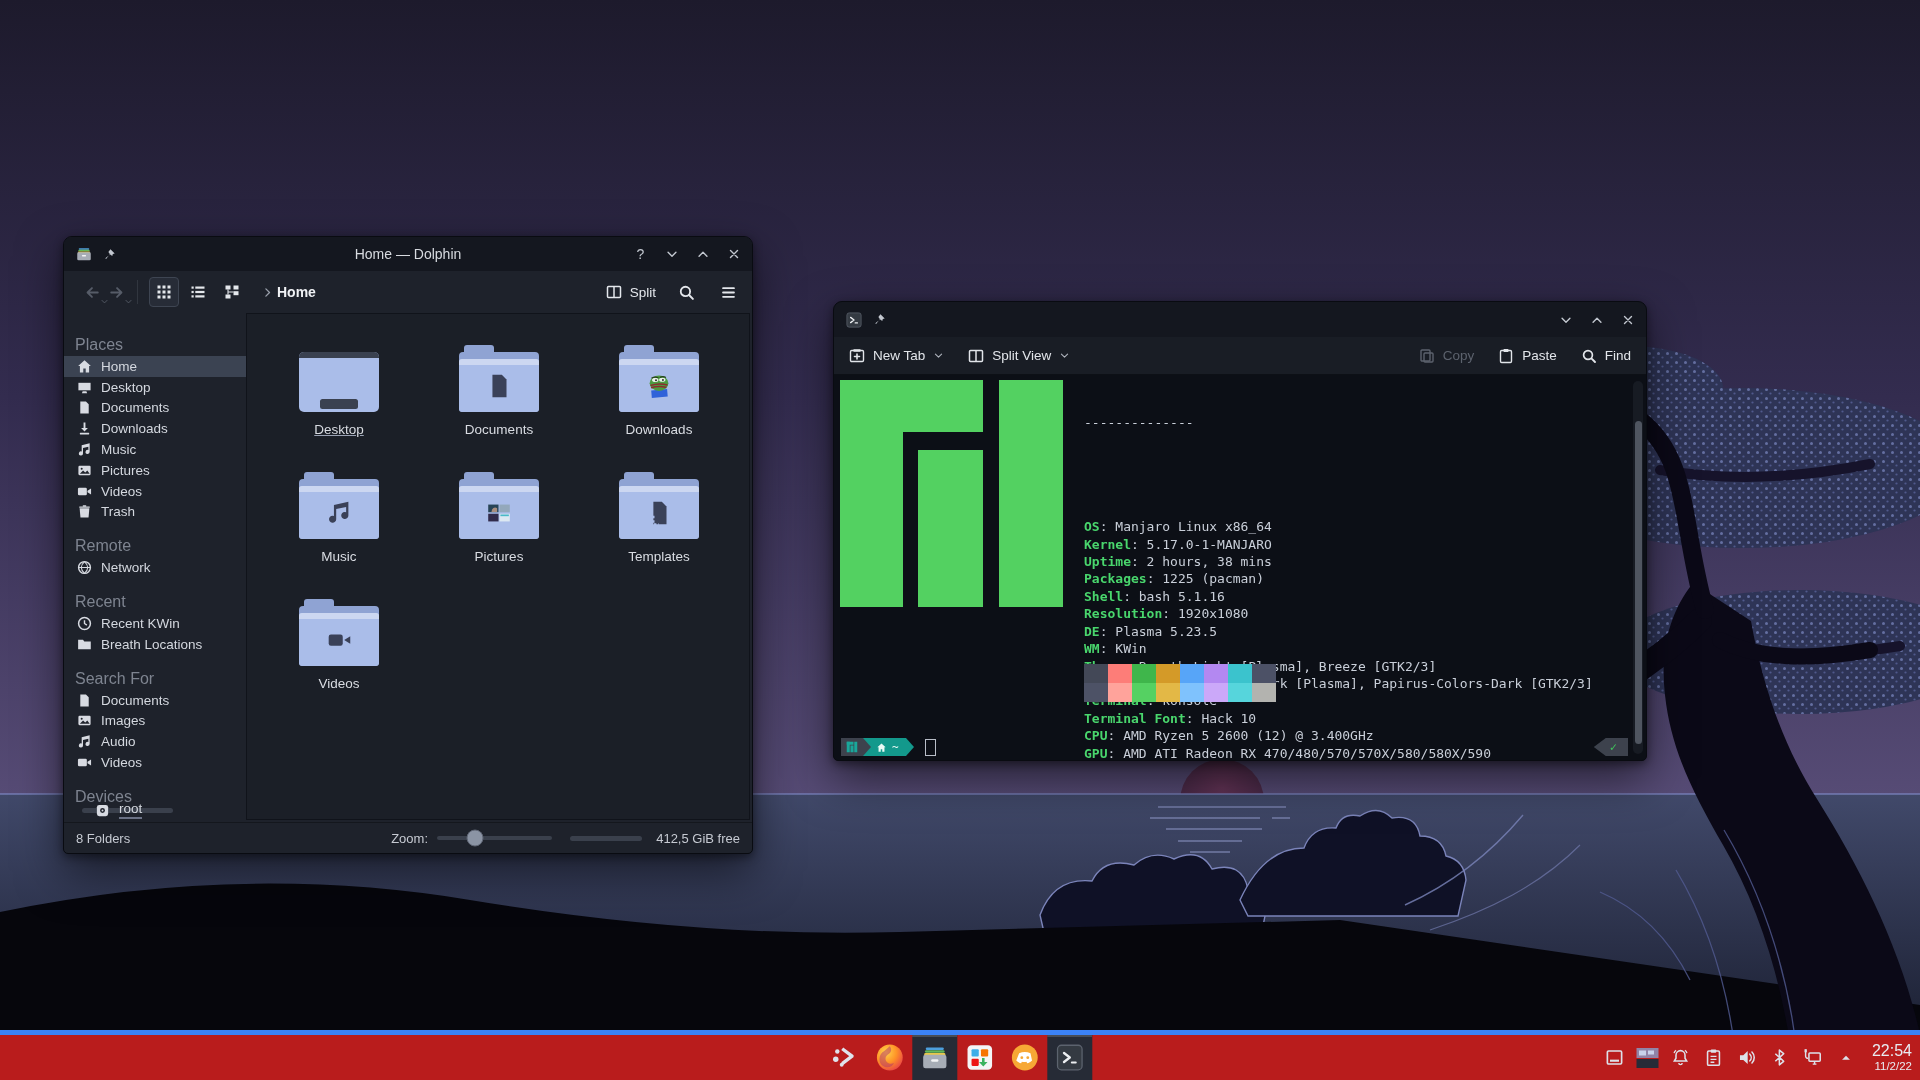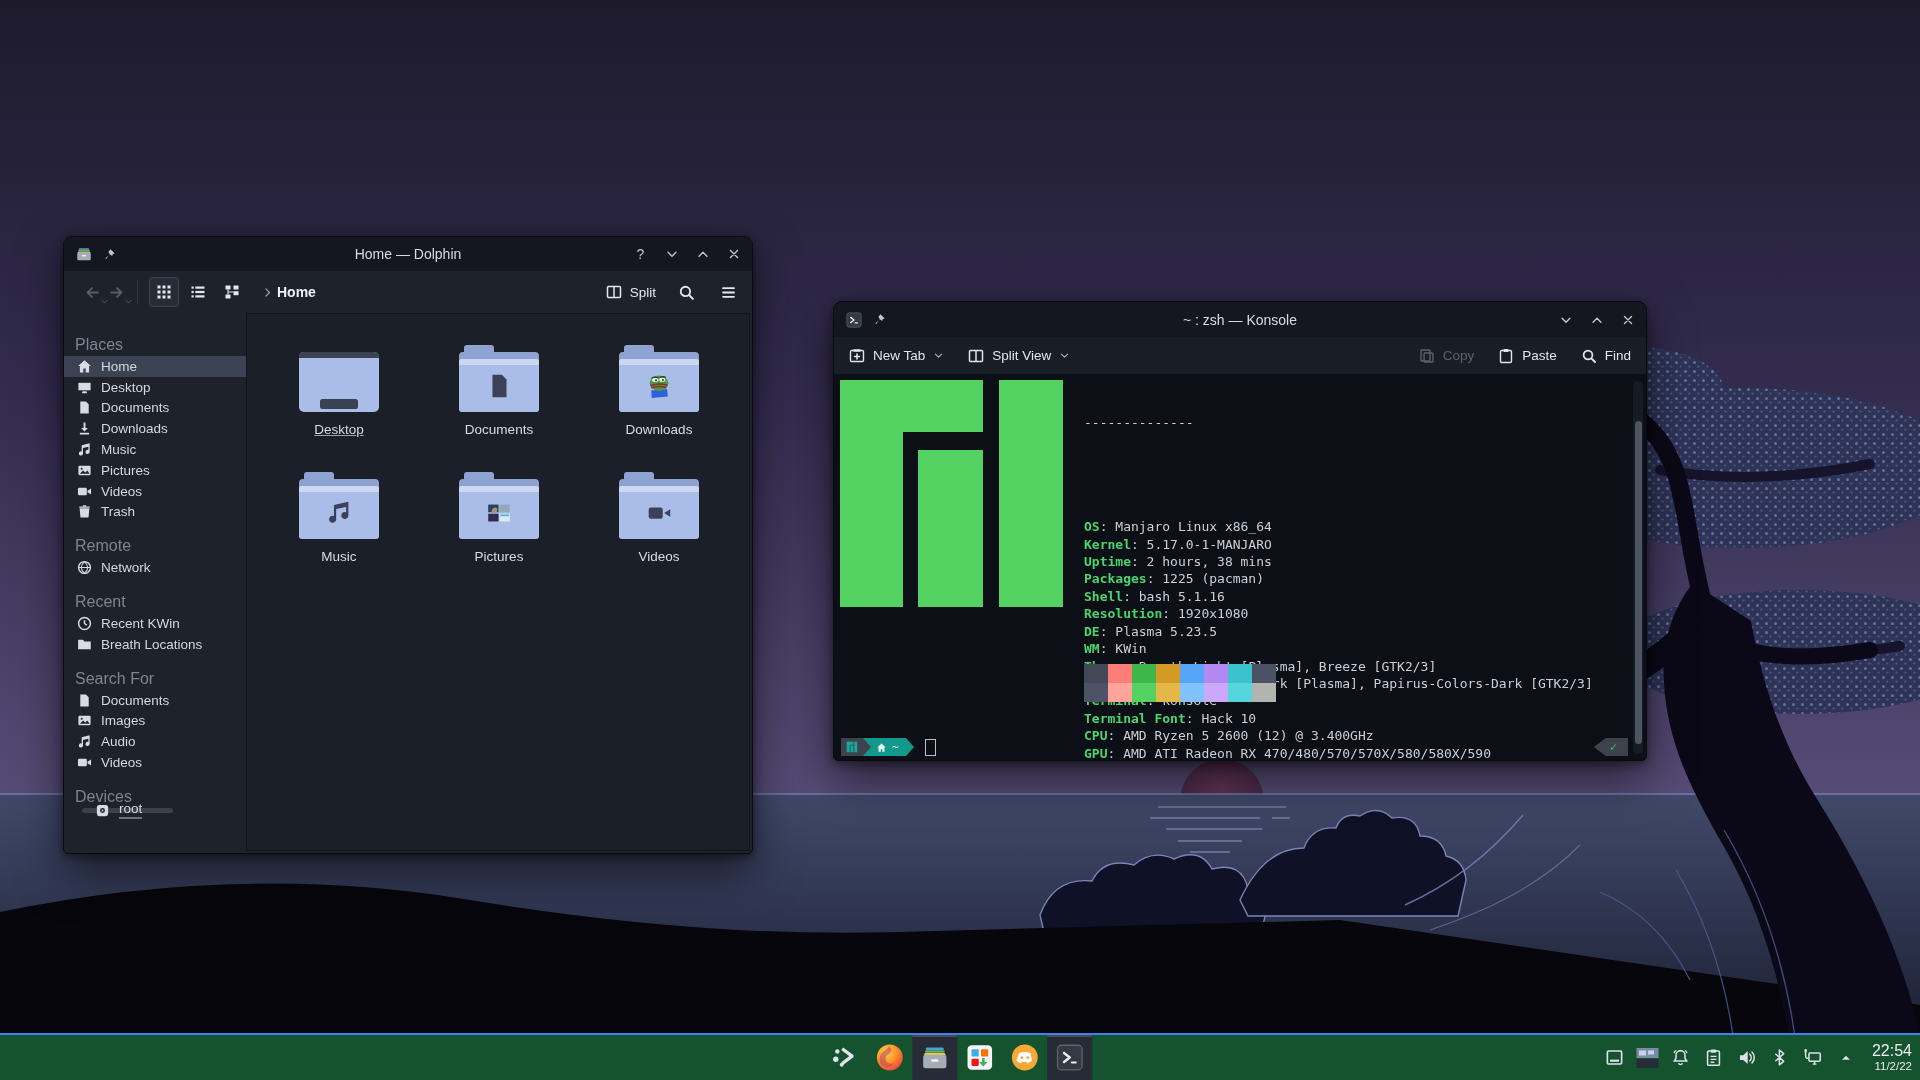--- a/index.html
+++ b/index.html
@@ -125,22 +125,22 @@
   .cursor{width:9px;height:15px;border:1px solid #b9bec8;margin-left:11px}
   .pright{margin-left:auto;background:#3d424d;height:18px;display:flex;align-items:center;
     padding:0 11px 0 16px;clip-path:polygon(0 50%,12px 0,100% 0,100% 100%,12px 100%)}
   .ok{color:#3fc45c;font-size:12px}
   .kscroll{position:absolute;right:3px;top:6px;bottom:6px;width:10px;
     background:#171b23;border-radius:5px}
   .khandle{position:absolute;left:1.5px;width:7px;top:40px;bottom:10px;
     background:#4f5560;border-radius:4px}
 
   
-  #taskbar{position:absolute;left:0;right:0;bottom:0;height:45px;background:#14532d;
-    border-top:2px solid #3b82f6;z-index:10}
+  #taskbar{position:absolute;left:0;right:0;bottom:0;height:45px;background:#b91c1c;
+    border-top:5px solid #3b82f6;z-index:10}
   .tb-apps{position:absolute;left:50%;top:0;transform:translateX(-51%);
     display:flex;height:45px}
   .task{width:45px;height:45px}
   .task .icon{width:31px;height:31px}
   .task.active{background:#262b36;box-shadow:inset 0 2px 0 rgba(255,255,255,.16)}
   .tb-right{position:absolute;right:8px;top:0;height:45px;display:flex;
     align-items:center;gap:7px}
   .trayb{width:26px;height:30px;color:#dde1e9}
   .trayb .icon{width:19px;height:19px}
   .trayb.wide .icon{width:25px;height:22px}
@@ -619,49 +619,74 @@
               </div>
               <div class="fname">Pictures</div>
             </div>
             <div class="fitem folder">
               <div class="tile">
                 <span class="tab"></span>
                 <span class="front"></span>
                 <span class="strip"></span>
                 <span class="emblem icon">
                   <svg viewBox="0 0 32 32">
+                    <path fill="currentColor" d="M10 4h9l5 5v19H10z"></path>
+                    <path d="M10 19v9h6" fill="none" stroke="#aabde9" stroke-width="2.4" stroke-dasharray="2.6 2.2"></path>
+                  </svg>
+                </span>
+
+              </div>
+              <div class="fname">Templates</div>
+            </div>
+            <div class="fitem folder">
+              <div class="tile">
+                <span class="tab"></span>
+                <span class="front"></span>
+                <span class="strip"></span>
+                <span class="emblem icon">
+                  <svg viewBox="0 0 32 32">
                     <rect x="5" y="10" width="15" height="12" rx="2.4" fill="currentColor"></rect>
                     <path d="m21.5 16 6.5-4v8z" fill="currentColor"></path>
                   </svg>
                 </span>
 
               </div>
               <div class="fname">Videos</div>
             </div>
           </div>
       </div>
     </div>
 
+    <footer class="dstatus">
+      <span>8 Folders</span>
+      <span class="st-zoom">
+        <span>Zoom:</span>
+        <span class="slider">
+            <span class="knob"></span>
+          </span>
+      </span>
+      <span class="gauge"></span>
+      <span class="st-free">412,5 GiB free</span>
+    </footer>
   </section>
 
   <section id="konsole" class="window">
     <header class="titlebar">
       <span class="icon tb-appicon">
           <svg viewBox="0 0 24 24">
             <rect x="2.5" y="2.5" width="19" height="19" rx="3" fill="#343a42" stroke="#5c636e" stroke-width="1"></rect>
             <path d="m7.5 8.5 4.5 3.5-4.5 3.5" fill="none" stroke="#eceef1" stroke-width="1.8" stroke-linecap="round" stroke-linejoin="round"></path>
             <rect x="12.8" y="15" width="4.6" height="1.7" rx=".8" fill="#eceef1"></rect>
           </svg>
         </span>
       <span class="icon tb-pin">
           <svg viewBox="0 0 16 16">
             <path fill="currentColor" d="M9.2 1.6 14.4 6.8l-2.3.7-.7 2.3-3-2.2-4.6 6-1-1 6-4.6-2.2-3z"></path>
           </svg>
         </span>
-      <span class="tb-title">~ : zsh — Konsole</span>
       <span class="tb-controls">
         <button class="wbtn">
             <span class="icon iw">
               <svg viewBox="0 0 16 16">
                 <path d="m3.5 6 4.5 4.5L12.5 6" fill="none" stroke="currentColor" stroke-width="1.6" stroke-linecap="round" stroke-linejoin="round"></path>
               </svg>
             </span>
           </button>
         <button class="wbtn">
             <span class="icon iw">

